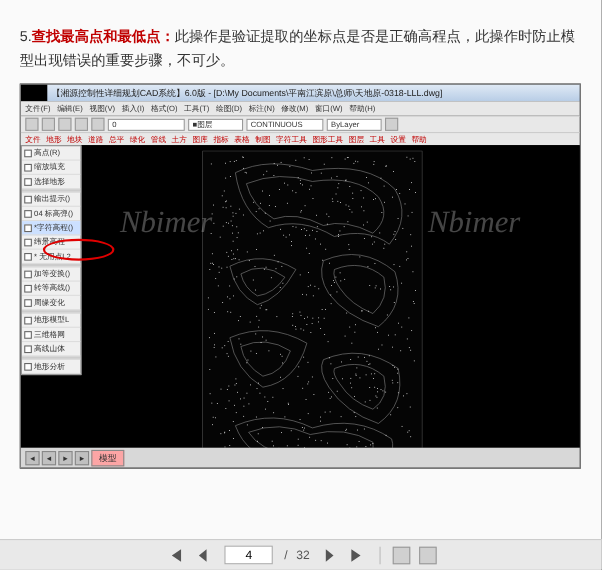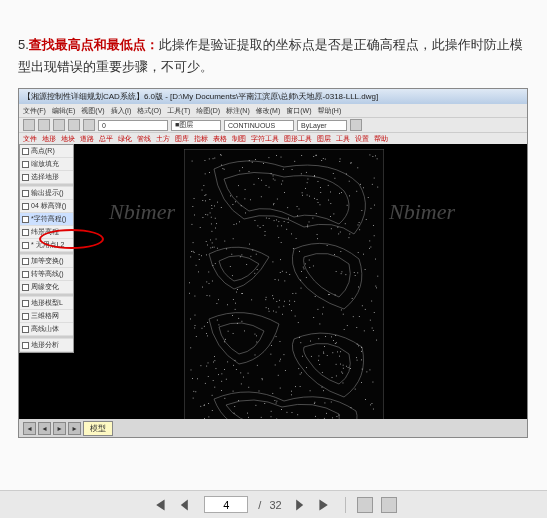--- a/index.html
+++ b/index.html
@@ -1,37 +1,37 @@
 <!DOCTYPE html>
 <html><head>
 <meta charset="utf-8">
 <style>
   * { margin: 0; padding: 0; box-sizing: border-box; }
   body { width: 547px; height: 518px; background: #fafafa; font-family: "Microsoft YaHei", sans-serif; position: relative; overflow: hidden; }
-  .doc-text { padding: 22px 18px 8px 18px; font-size: 13px; line-height: 1.7; color: #333; margin-top: 12px; }
+  .doc-text { padding: 22px 18px 8px 18px; font-size: 13px; line-height: 1.7; color: #333; }
   .doc-text .num { color: #333; }
   .doc-text .hl { color: #c00000; font-weight: bold; }
   .caption { color: #333; }
   .screenshot { margin: 2px 18px 0 18px; position: relative; width: 510px; height: 350px; background: #000; border: 1px solid #888; }
-  .titlebar { height: 15px; background: linear-gradient(#dfe9f5, #b8cde6); display: flex; align-items: center; padding: 0 4px; }
+  .titlebar { height: 15px; background: linear-gradient(#dfe9f5, #b8cde6); display: flex; align-items: center; padding: 0 4px; margin-left: 24px; }
   .titlebar span { font-size: 8px; color: #222; white-space: nowrap; overflow: hidden; }
   .menubar { height: 13px; background: #e8e8e8; display: flex; align-items: center; padding: 0 4px; font-size: 7px; color: #333; gap: 6px; white-space: nowrap; }
   .toolbar1 { height: 15px; background: #e8e8e8; display: flex; align-items: center; gap: 3px; padding: 0 4px; font-size: 7px; color: #333; border-top: 1px solid #ccc; }
   .tb-btn { width: 12px; height: 12px; background: #d0d0d0; border: 1px solid #999; }
   .tb-combo { height: 11px; background: #fff; border: 1px solid #999; display: flex; align-items: center; padding: 0 3px; font-size: 7px; color: #333; }
   .toolbar2 { height: 12px; background: #e8e8e8; display: flex; align-items: center; gap: 5px; padding: 0 4px; font-size: 7px; color: #c00000; border-top: 1px solid #ccc; white-space: nowrap; }
   .canvas-area { position: absolute; top: 55px; left: 0; right: 0; bottom: 18px; background: #000; overflow: hidden; }
   .side-panel { position: absolute; left: 0; top: 0; width: 55px; background: #f0f0f0; border: 1px solid #999; font-size: 7px; color: #333; }
   .side-panel .spitem { padding: 1px 2px; border-bottom: 1px solid #ddd; display: flex; align-items: center; gap: 2px; }
   .side-panel .spitem.active { background: #cce0ff; }
   .sp-chk { width: 7px; height: 7px; border: 1px solid #666; background: #fff; display: inline-block; flex-shrink: 0; }
   .red-oval { position: absolute; left: 20px; top: 85px; width: 65px; height: 20px; border: 2px solid #e00000; border-radius: 50%; pointer-events: none; }
   .drawing { position: absolute; left: 165px; top: 5px; width: 200px; height: 295px; background: #0a0a0a; }
   .drawing svg { width: 100%; height: 100%; }
-  .watermark { position: absolute; font-size: 22px; color: rgba(200,200,200,0.35); font-family: Georgia, serif; font-style: italic; pointer-events: none; }
+  .watermark { position: absolute; font-size: 28px; color: rgba(200,200,200,0.35); font-family: Georgia, serif; font-style: italic; pointer-events: none; }
   .wm1 { left: 90px; top: 55px; }
   .wm2 { left: 370px; top: 55px; }
   .cad-tab { position: absolute; left: 0; bottom: 0; height: 18px; width: 100%; background: #d8d8d8; display: flex; align-items: center; gap: 2px; padding: 0 4px; font-size: 8px; color: #333; }
   .tab-arrow { width: 13px; height: 13px; background: #c0c0c0; border: 1px solid #888; display: flex; align-items: center; justify-content: center; }
   .pager { position: absolute; bottom: 0; left: 0; width: 547px; height: 28px; background: #e9e9e9; border-top: 1px solid #ccc; display: flex; align-items: center; justify-content: center; gap: 8px; }
   .pager .pbtn { width: 18px; height: 18px; display: flex; align-items: center; justify-content: center; color: #555; cursor: pointer; }
   .pager .pbtn svg { width: 14px; height: 14px; }
   .pager .pinput { width: 44px; height: 17px; background: #fff; border: 1px solid #aaa; font-size: 11px; text-align: center; display: flex; align-items: center; justify-content: center; margin: 0 2px; }
   .pager .ptot { font-size: 11px; color: #555; }
   .pager .sep { width: 1px; height: 16px; background: #bbb; margin: 0 3px; }
@@ -741,21 +741,21 @@
     <div class="watermark wm1">Nbimer</div>
     <div class="watermark wm2">Nbimer</div>
 
   </div>
 
   <div class="cad-tab">
     <div class="tab-arrow">◂</div>
     <div class="tab-arrow">◂</div>
     <div class="tab-arrow">▸</div>
     <div class="tab-arrow">▸</div>
-    <span style="background:#fef9c3;padding:1px 6px;border:1px solid #888">模型</span>
+    <span style="background:#fca5a5;padding:1px 6px;border:1px solid #888">模型</span>
   </div>
 </div>
 
 <div class="pager">
   <div class="pbtn">
       <svg viewBox="0 0 10 10">
         <path d="M1 1v8M9 1L3 5l6 4z" fill="#555"></path>
       </svg>
     </div>
   <div class="pbtn">

